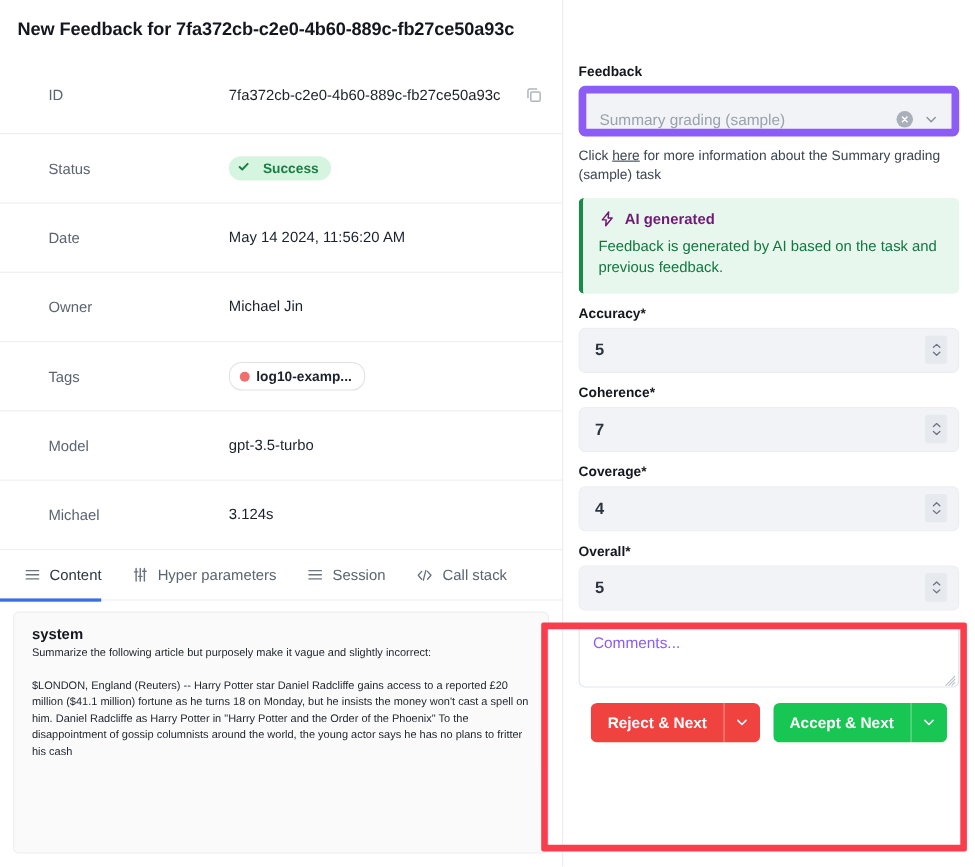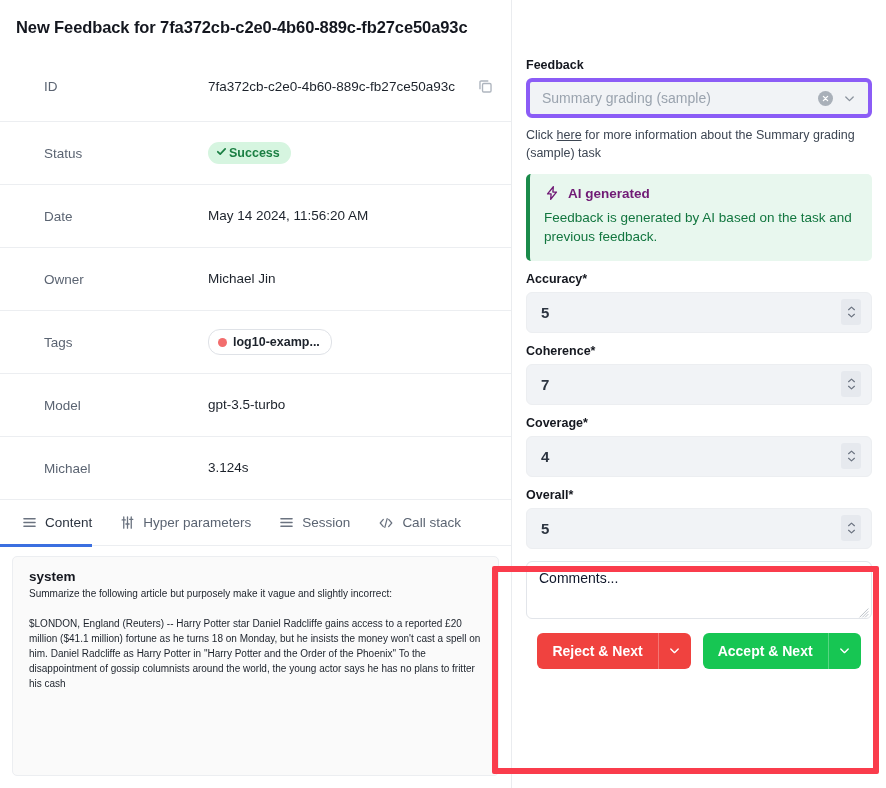--- a/index.html
+++ b/index.html
@@ -76,21 +76,21 @@
     width: 24px; height: 24px;
     display: flex; align-items: center; justify-content: center;
     cursor: pointer;
     flex: none;
     color: #aeb5be;
   }
 
   .badge-success {
     display: inline-flex;
     align-items: flex-start;
-    gap: 2px;
+    gap: 12px;
     background: #d6f5e0;
     color: #1b7f43;
     font-size: 12.5px;
     font-weight: bold;
     border-radius: 11px;
     padding: 3px 11px 3px 8px;
     line-height: 1.3;
   }
   .tag-chip {
     display: inline-flex;
@@ -179,25 +179,25 @@
   .field-label {
     font-size: 12.5px;
     font-weight: bold;
     color: #14171f;
     margin-bottom: 6px;
   }
   .select-box {
     position: relative;
     height: 40px;
     background: #f1f3f6;
-    border: 4px solid #8b5cf6;
+    border: 7px solid #8b5cf6;
     border-radius: 6px;
     display: flex;
-    align-items: center;
-    padding: 0 12px;
+    align-items: flex-start;
+    padding: 16px 12px;
     cursor: pointer;
   }
   .select-value {
     font-size: 14px;
     color: #9aa3ae;
     flex: 1;
   }
   .select-icons {
     display: flex;
     align-items: center;
@@ -275,21 +275,21 @@
   }
 
   .comments {
     margin-top: 12px;
     height: 58px;
     border: 1px solid #e2e5ea;
     border-radius: 6px;
     background: #fff;
     padding: 8px 12px;
     font-size: 14px;
-    color: #0f172a;
+    color: #8b5cf6;
     position: relative;
   }
   .resize-grip {
     position: absolute;
     right: 2px; bottom: 2px;
     width: 11px; height: 11px;
     color: #b6bcc4;
   }
 
   .btn-row {

